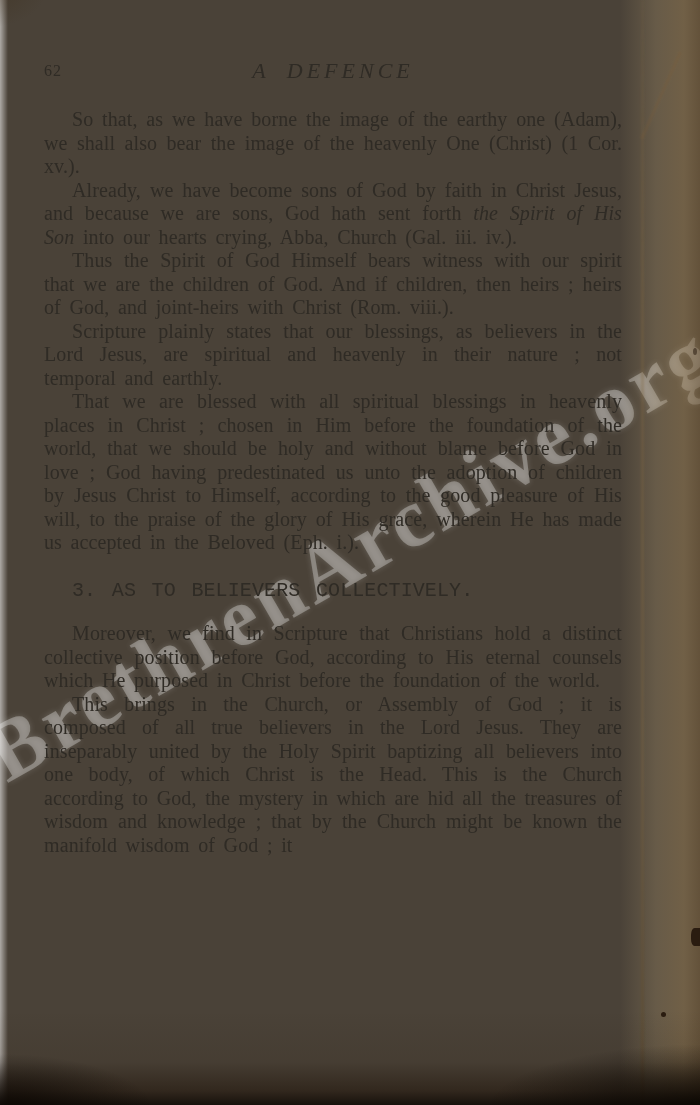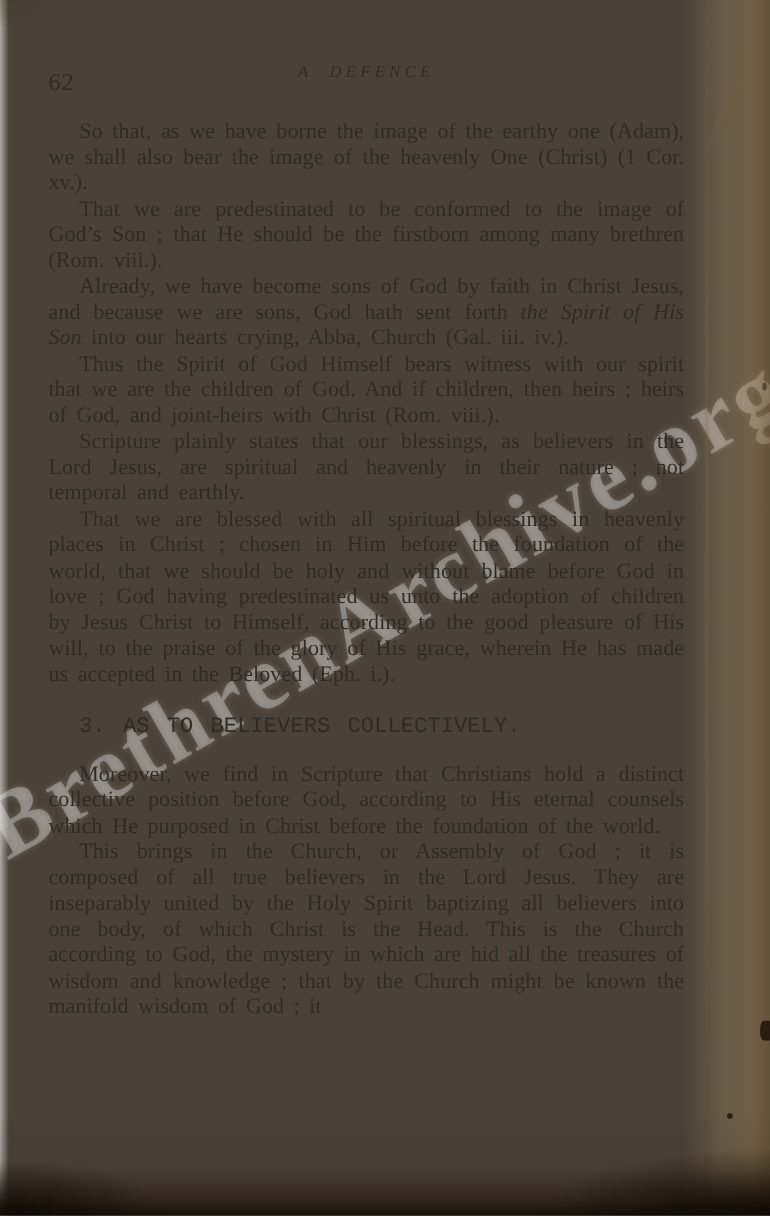--- a/index.html
+++ b/index.html
@@ -77,26 +77,26 @@
   .content {
     position: absolute; top: 56px; left: 44px; right: 78px;
   }
   .page-header {
     position: relative;
     height: 34px;
     margin-bottom: 18px;
   }
   .page-number {
     position: absolute; left: 0; top: 6px;
-    font-size: 22px; letter-spacing: 1px;
+    font-size: 16px; letter-spacing: 1px;
   }
   .running-title {
     text-align: center;
     font-style: italic;
-    font-size: 15px;
+    font-size: 22px;
     letter-spacing: 4px;
     word-spacing: 8px;
     padding-top: 2px;
   }
   .body-text p {
     font-size: 20px;
     line-height: 23.5px;
     text-align: justify;
     text-indent: 28px;
     word-spacing: 3.5px;
@@ -124,21 +124,20 @@
 
     <div class="page-header">
       <span class="page-number">62</span>
       <div class="running-title">A DEFENCE</div>
     </div>
 
     <div class="body-text">
 
       <p>So that, as we have borne the image of the earthy one (Adam), we shall also bear the image of the heavenly One (Christ) (1 Cor. xv.).</p>
 
-      <p>That we are predestinated to be conformed to the image of God’s Son ; that He should be the firstborn among many brethren (Rom. viii.).</p>
 
       <p><span>Already, we have become sons of God by faith in Christ Jesus, and because we are sons, God hath sent forth </span><em>the Spirit of His Son</em><span> into our hearts crying, Abba, Church (Gal. iii. iv.).</span></p>
 
       <p>Thus the Spirit of God Himself bears witness with our spirit that we are the children of God.  And if children, then heirs ; heirs of God, and joint-heirs with Christ (Rom. viii.).</p>
 
       <p>Scripture plainly states that our blessings, as believers in the Lord Jesus, are spiritual and heavenly in their nature ; not temporal and earthly.</p>
 
       <p>That we are blessed with all spiritual blessings in heavenly places in Christ ; chosen in Him before the foundation of the world, that we should be holy and without blame before God in love ; God having predestinated us unto the adoption of children by Jesus Christ to Himself, according to the good pleasure of His will, to the praise of the glory of His grace, wherein He has made us accepted in the Beloved (Eph. i.).</p>
 
 

